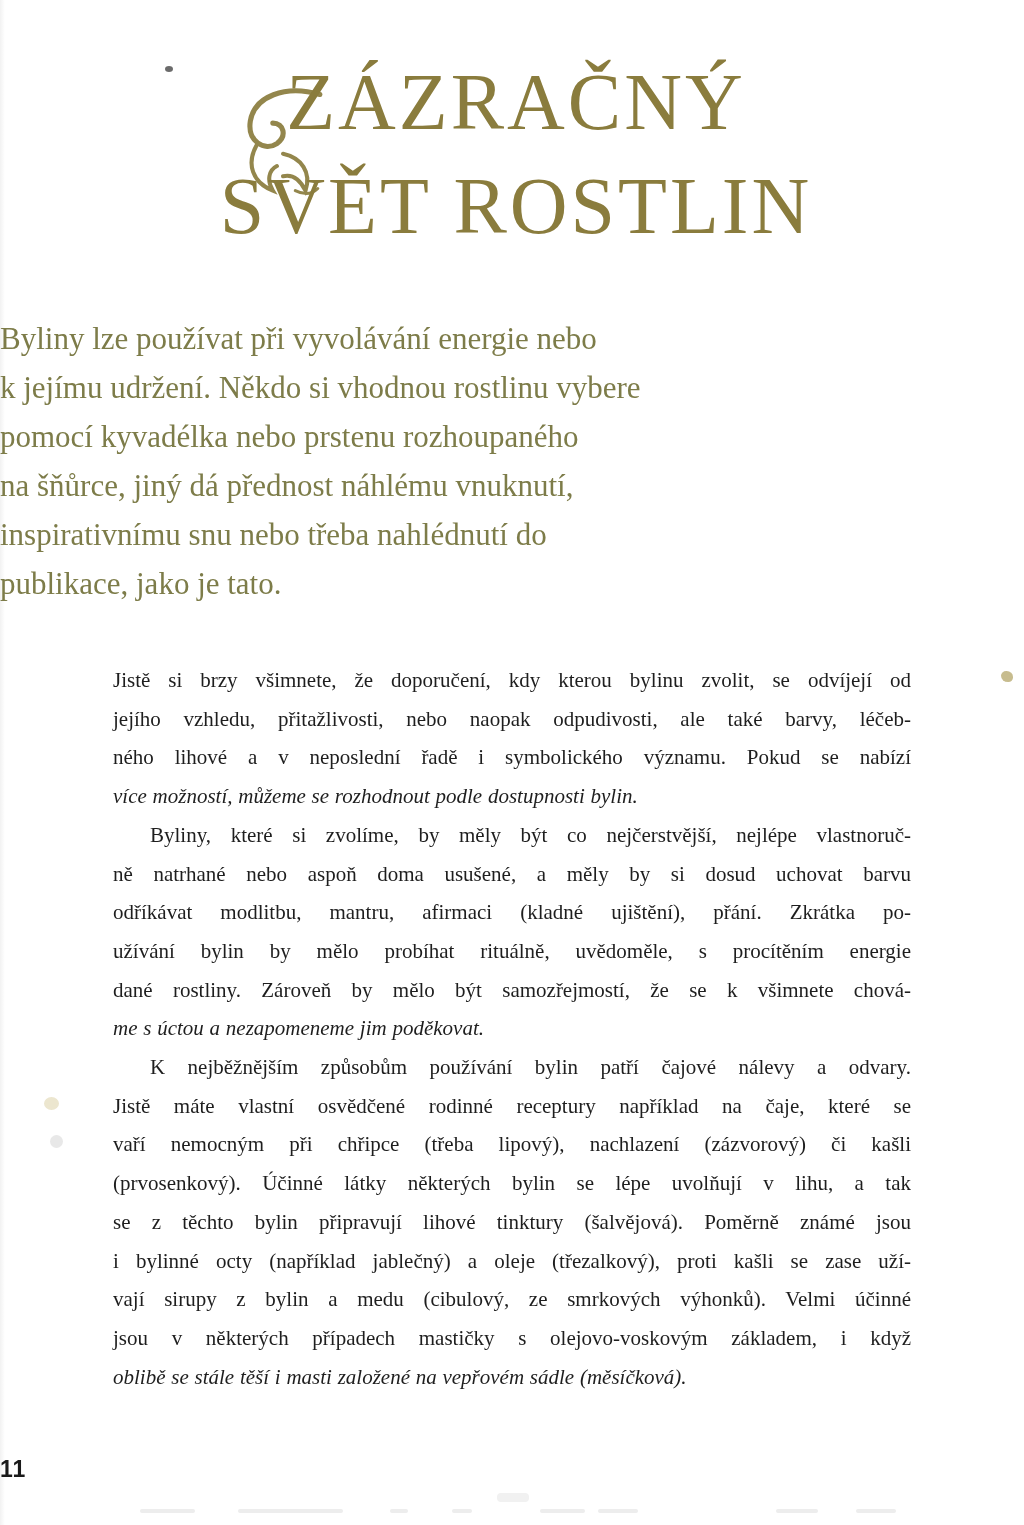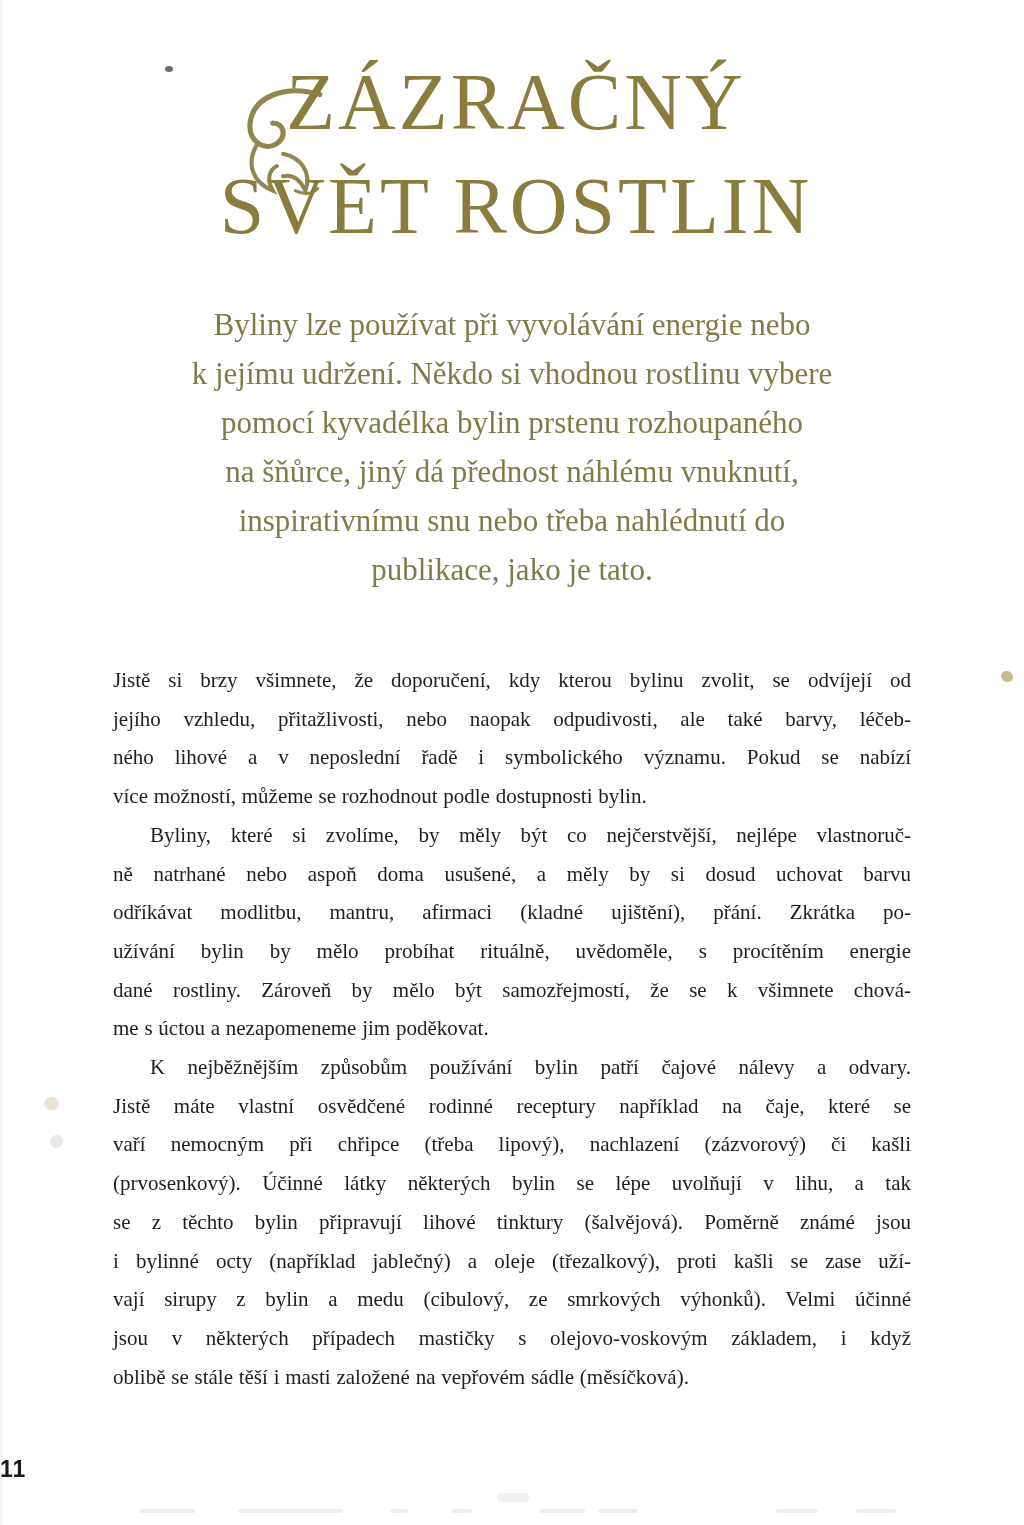--- a/index.html
+++ b/index.html
@@ -40,22 +40,22 @@
     left: -50px;
     top: 32px;
     width: 92px;
     height: 118px;
     color: var(--c-title, #8a7c3d);
     opacity: 0.92;
   }
   
   .intro-block {
     position: absolute;
-    top: 300px; left: 0; right: 0;
-    text-align: center;
+    top: 314px; left: 0; right: 0;
+    text-align: left;
     color: var(--c-intro, #7d7c49);
   }
   .intro-line {
     font-size: 31px;
     line-height: 49px;
     font-weight: 400;
   }
   
   .body-block {
     position: absolute;
@@ -65,21 +65,21 @@
     color: var(--c-body, #1e1e1e);
   }
   .body-line {
     font-size: 21px;
     line-height: 38.7px;
     text-align: justify;
     text-align-last: justify;
     word-spacing: 0.5px;
   }
   .body-line--indent { padding-left: 37px; }
-  .body-line--last { text-align-last: left; }
+  .body-line--last { text-align-last: left; font-style: italic; }
   
   .page-number {
     position: absolute;
     top: 1456px; left: 0; right: 0;
     text-align: left;
     font-family: "Liberation Sans", sans-serif;
     font-size: 23px;
     font-weight: 600;
     letter-spacing: 1px;
     color: var(--c-page_number, #1a1a1a);
@@ -120,21 +120,21 @@
         </svg>
         <span>ZÁZRAČNÝ</span>
       </span>
     </div>
     <div class="title-line">SVĚT ROSTLIN</div>
   </div>
 
   <div class="intro-block">
     <div class="intro-line">Byliny lze používat při vyvolávání energie nebo</div>
     <div class="intro-line">k jejímu udržení. Někdo si vhodnou rostlinu vybere</div>
-    <div class="intro-line">pomocí kyvadélka bylin prstenu rozhoupaného</div>
+    <div class="intro-line">pomocí kyvadélka nebo prstenu rozhoupaného</div>
     <div class="intro-line">na šňůrce, jiný dá přednost náhlému vnuknutí,</div>
     <div class="intro-line">inspirativnímu snu nebo třeba nahlédnutí do</div>
     <div class="intro-line">publikace, jako je tato.</div>
   </div>
 
   <div class="body-block">
     <div>
       <div class="body-line">Jistě si brzy všimnete, že doporučení, kdy kterou bylinu zvolit, se odvíjejí od</div>
       <div class="body-line">jejího vzhledu, přitažlivosti, nebo naopak odpudivosti, ale také barvy, léčeb-</div>
       <div class="body-line">ného lihové a v neposlední řadě i symbolického významu. Pokud se nabízí</div>

